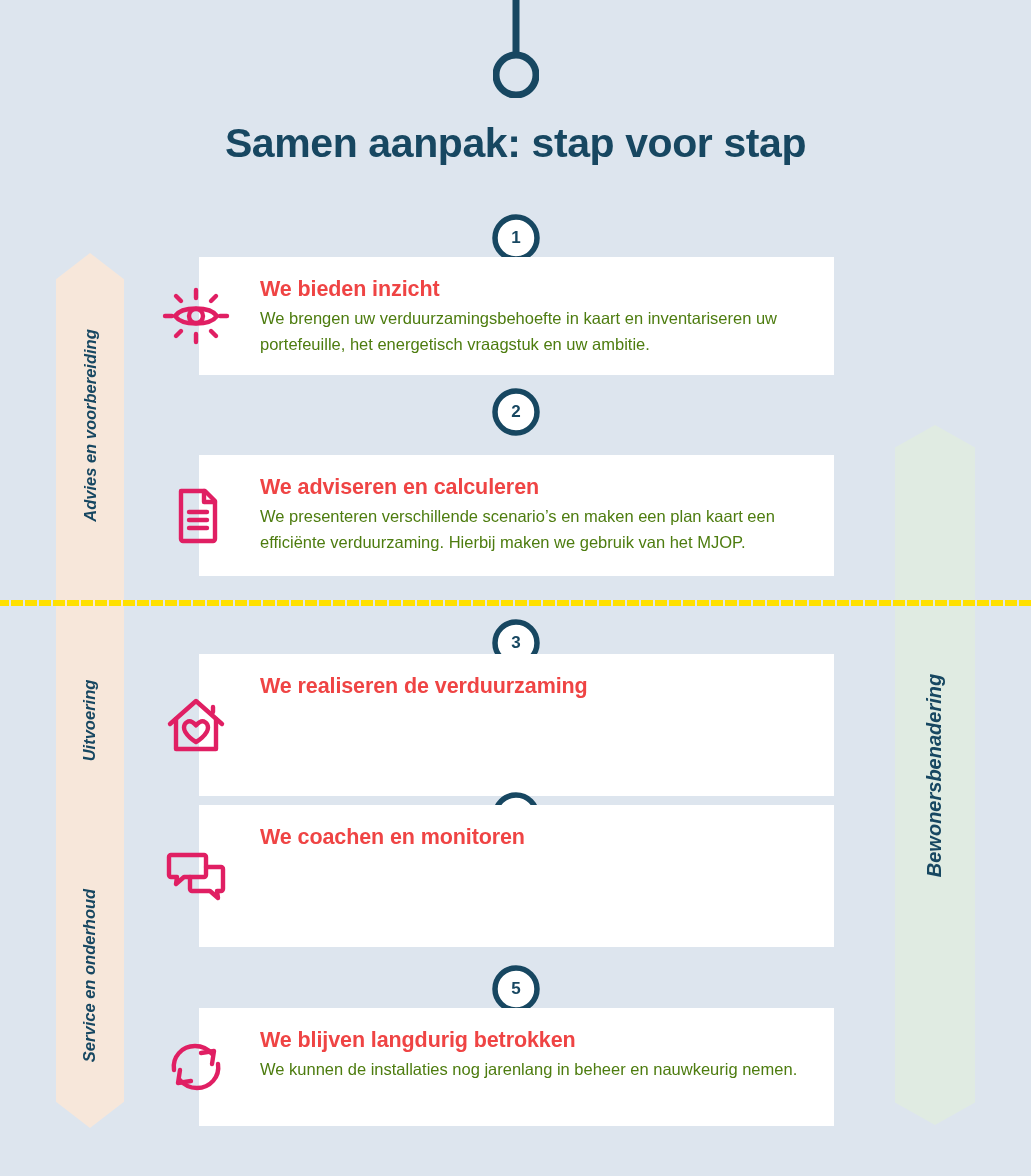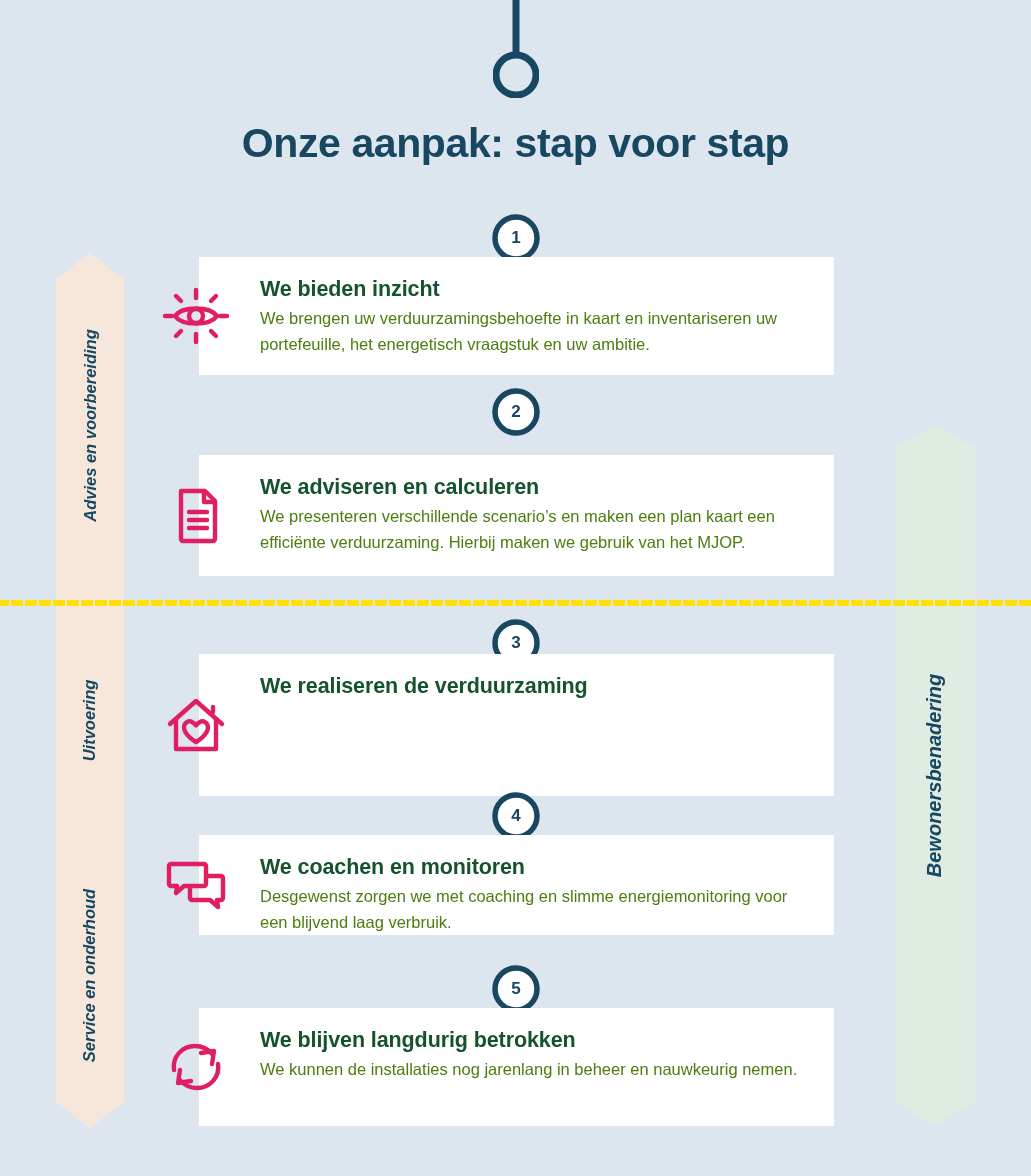--- a/index.html
+++ b/index.html
@@ -122,21 +122,21 @@
     width: 635px;
     background: #ffffff;
     box-sizing: border-box;
   }
   .card-text {
     padding: 20px 30px 22px 61px;
   }
   .card-title {
     font-size: 21.5px;
     font-weight: bold;
-    color: #14532d;
+    color: #ef4444;
     margin: 0 0 4px 0;
     letter-spacing: -0.1px;
   }
   .card-body {
     font-size: 16.5px;
     line-height: 1.55;
     color: #4d7c0f;
     margin: 0;
     max-width: 545px;
   }
@@ -174,21 +174,21 @@
 </head>
 <body>
 
 <div class="stage">
 
   <svg class="connector" viewBox="0 0 46 100">
     <line x1="23" y1="0" x2="23" y2="57" stroke="#174761" stroke-width="7"></line>
     <circle cx="23" cy="77" r="20" fill="none" stroke="#174761" stroke-width="7"></circle>
   </svg>
 
-  <div class="page-title">Onze aanpak: stap voor stap</div>
+  <div class="page-title">Samen aanpak: stap voor stap</div>
 
   <div class="phase-arrow"></div>
   <div class="phase-label p1">
       <span>Advies en voorbereiding</span>
     </div>
   <div class="phase-label p2">
       <span>Uitvoering</span>
     </div>
   <div class="phase-label p3">
       <span>Service en onderhoud</span>
@@ -271,30 +271,29 @@
       <p class="card-title">We realiseren de verduurzaming</p>
     </div>
   </div>
 
   <div class="badge" style="top:790px">
     <svg viewBox="0 0 52 52" width="52" height="52">
       <circle cx="26" cy="26" r="21" fill="#ffffff" stroke="#174761" stroke-width="5.5"></circle>
     </svg>
     <div class="badge-num">4</div>
   </div>
-  <div class="card" style="top:835px;height:100px">
+  <div class="card" style="top:805px;height:142px">
     <svg class="card-icon" viewBox="0 0 78 78">
       <g stroke="#e01f63" stroke-width="4.4" fill="none" stroke-linejoin="round" stroke-linecap="round">
         <path d="M14 18 H47 A2 2 0 0 1 49 20 V38 A2 2 0 0 1 47 40 H27 L19 47 L20 40 H14 A2 2 0 0 1 12 38 V20 A2 2 0 0 1 14 18 Z"></path>
         <path d="M49 30 H64 A2 2 0 0 1 66 32 V52 A2 2 0 0 1 64 54 H60 L61 61 L53 54 H35 A2 2 0 0 1 33 52 V40"></path>
       </g>
     </svg>
     <div class="card-text">
       <p class="card-title">We coachen en monitoren</p>
-      <p class="card-body">Desgewenst zorgen we met coaching en slimme energiemonitoring voor een blijvend laag verbruik.</p>
     </div>
   </div>
 
   <div class="badge" style="top:963px">
     <svg viewBox="0 0 52 52" width="52" height="52">
       <circle cx="26" cy="26" r="21" fill="#ffffff" stroke="#174761" stroke-width="5.5"></circle>
     </svg>
     <div class="badge-num">5</div>
   </div>
   <div class="card" style="top:1008px;height:118px">

